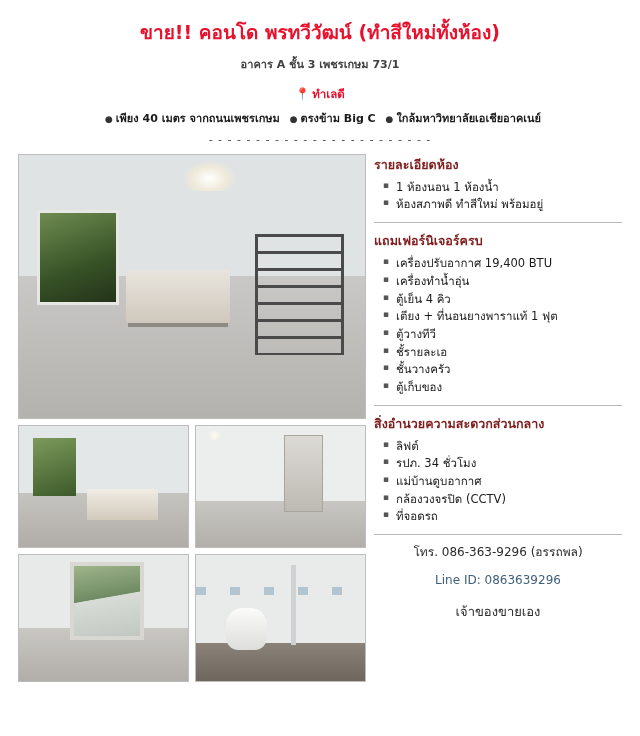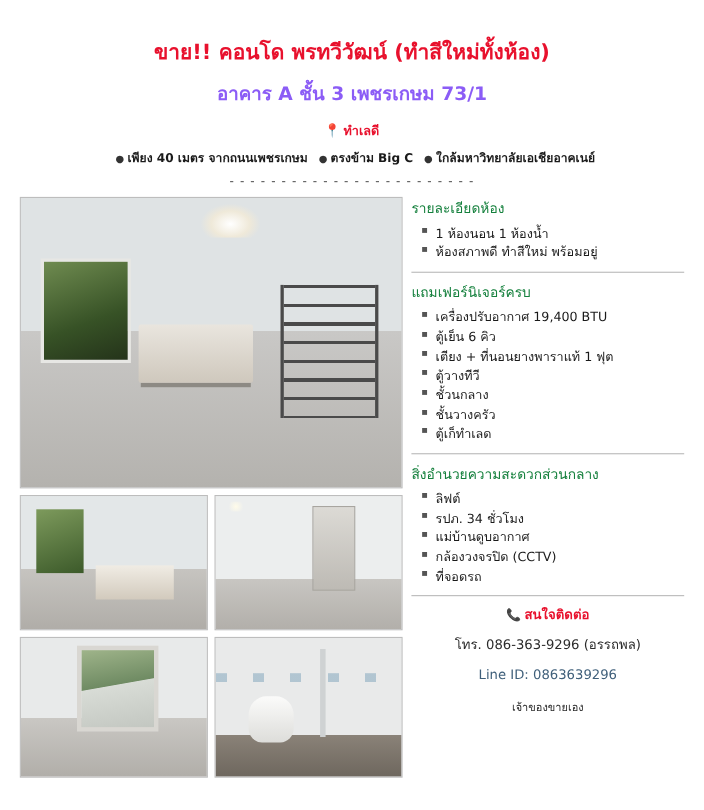--- a/index.html
+++ b/index.html
@@ -23,27 +23,27 @@
   }
 
   
   .title {
     text-align: center;
     font-size: 19px;
     font-weight: bold;
     color: #e8112d;
     letter-spacing: 0px;
     line-height: 1.3;
-    margin: 22px 0 2px 0;
+    margin: 6px 0 2px 0;
   }
   .subtitle {
     text-align: center;
-    font-size: 17px;
-    font-weight: bold;
-    color: #8b5cf6;
+    font-size: 11px;
+    font-weight: bold;
+    color: #404040;
     margin: 10px 0 4px 0;
   }
   .location-line {
     text-align: center;
     font-size: 11.5px;
     font-weight: bold;
     color: #e8112d;
     margin: 12px 0 2px 0;
   }
   .pin-icon {
@@ -251,22 +251,22 @@
     font-size: 11.5px;
     line-height: 1.45;
     color: #1a1a1a;
     padding-top: 2px;
   }
   .section {
     margin-bottom: 8px;
   }
   .section-title {
     font-size: 12.5px;
-    font-weight: normal;
-    color: #15803d;
+    font-weight: bold;
+    color: #7f1d1d;
     margin: 0 0 5px 0;
   }
   .section ul {
     margin: 0;
     padding-left: 22px;
     list-style: none;
   }
   .section li {
     position: relative;
     margin: 0 0 1px 0;
@@ -303,21 +303,21 @@
   }
   .contact-line {
     font-size: 12px;
     color: #2b2b2b;
     margin-bottom: 10px;
   }
   .contact-line.line-id {
     color: #3f5f7a;
   }
   .owner {
-    font-size: 10px;
+    font-size: 13px;
     color: #2b2b2b;
     margin-top: 14px;
   }
 </style>
 </head>
 <body>
 
 <div class="page">
 
   <div class="title">ขาย!! คอนโด พรทวีวัฒน์ (ทำสีใหม่ทั้งห้อง)</div>
@@ -363,48 +363,46 @@
           <li>ห้องสภาพดี ทำสีใหม่ พร้อมอยู่</li>
         </ul>
       </div>
 
       <hr class="hr">
 
       <div class="section">
         <div class="section-title">แถมเฟอร์นิเจอร์ครบ</div>
         <ul>
           <li>เครื่องปรับอากาศ 19,400 BTU</li>
-          <li>ตู้เย็น 6 คิว</li>
+          <li>เครื่องทำน้ำอุ่น</li>
+          <li>ตู้เย็น 4 คิว</li>
           <li>เตียง + ที่นอนยางพาราแท้ 1 ฟุต</li>
           <li>ตู้วางทีวี</li>
-          <li>ชั้วนกลาง</li>
+          <li>ชั้รายละเอ</li>
           <li>ชั้นวางครัว</li>
-          <li>ตู้เก็ทำเลด</li>
+          <li>ตู้เก็บของ</li>
         </ul>
       </div>
 
       <hr class="hr">
 
       <div class="section">
         <div class="section-title">สิ่งอำนวยความสะดวกส่วนกลาง</div>
         <ul>
           <li>ลิฟต์</li>
           <li>รปภ. 34 ชั่วโมง</li>
           <li>แม่บ้านดูบอากาศ</li>
           <li>กล้องวงจรปิด (CCTV)</li>
           <li>ที่จอดรถ</li>
         </ul>
       </div>
 
       <hr class="hr">
 
       <div class="contact">
-        <div class="contact-head">
-          <span class="phone-icon">📞</span><span>สนใจติดต่อ</span>
-        </div>
         <div class="contact-line">โทร. 086-363-9296 (อรรถพล)</div>
         <div class="contact-line line-id">Line ID: 0863639296</div>
         <div class="owner">เจ้าของขายเอง</div>
       </div>
 
     </div>
   </div>
 </div>
 
 </body></html>

